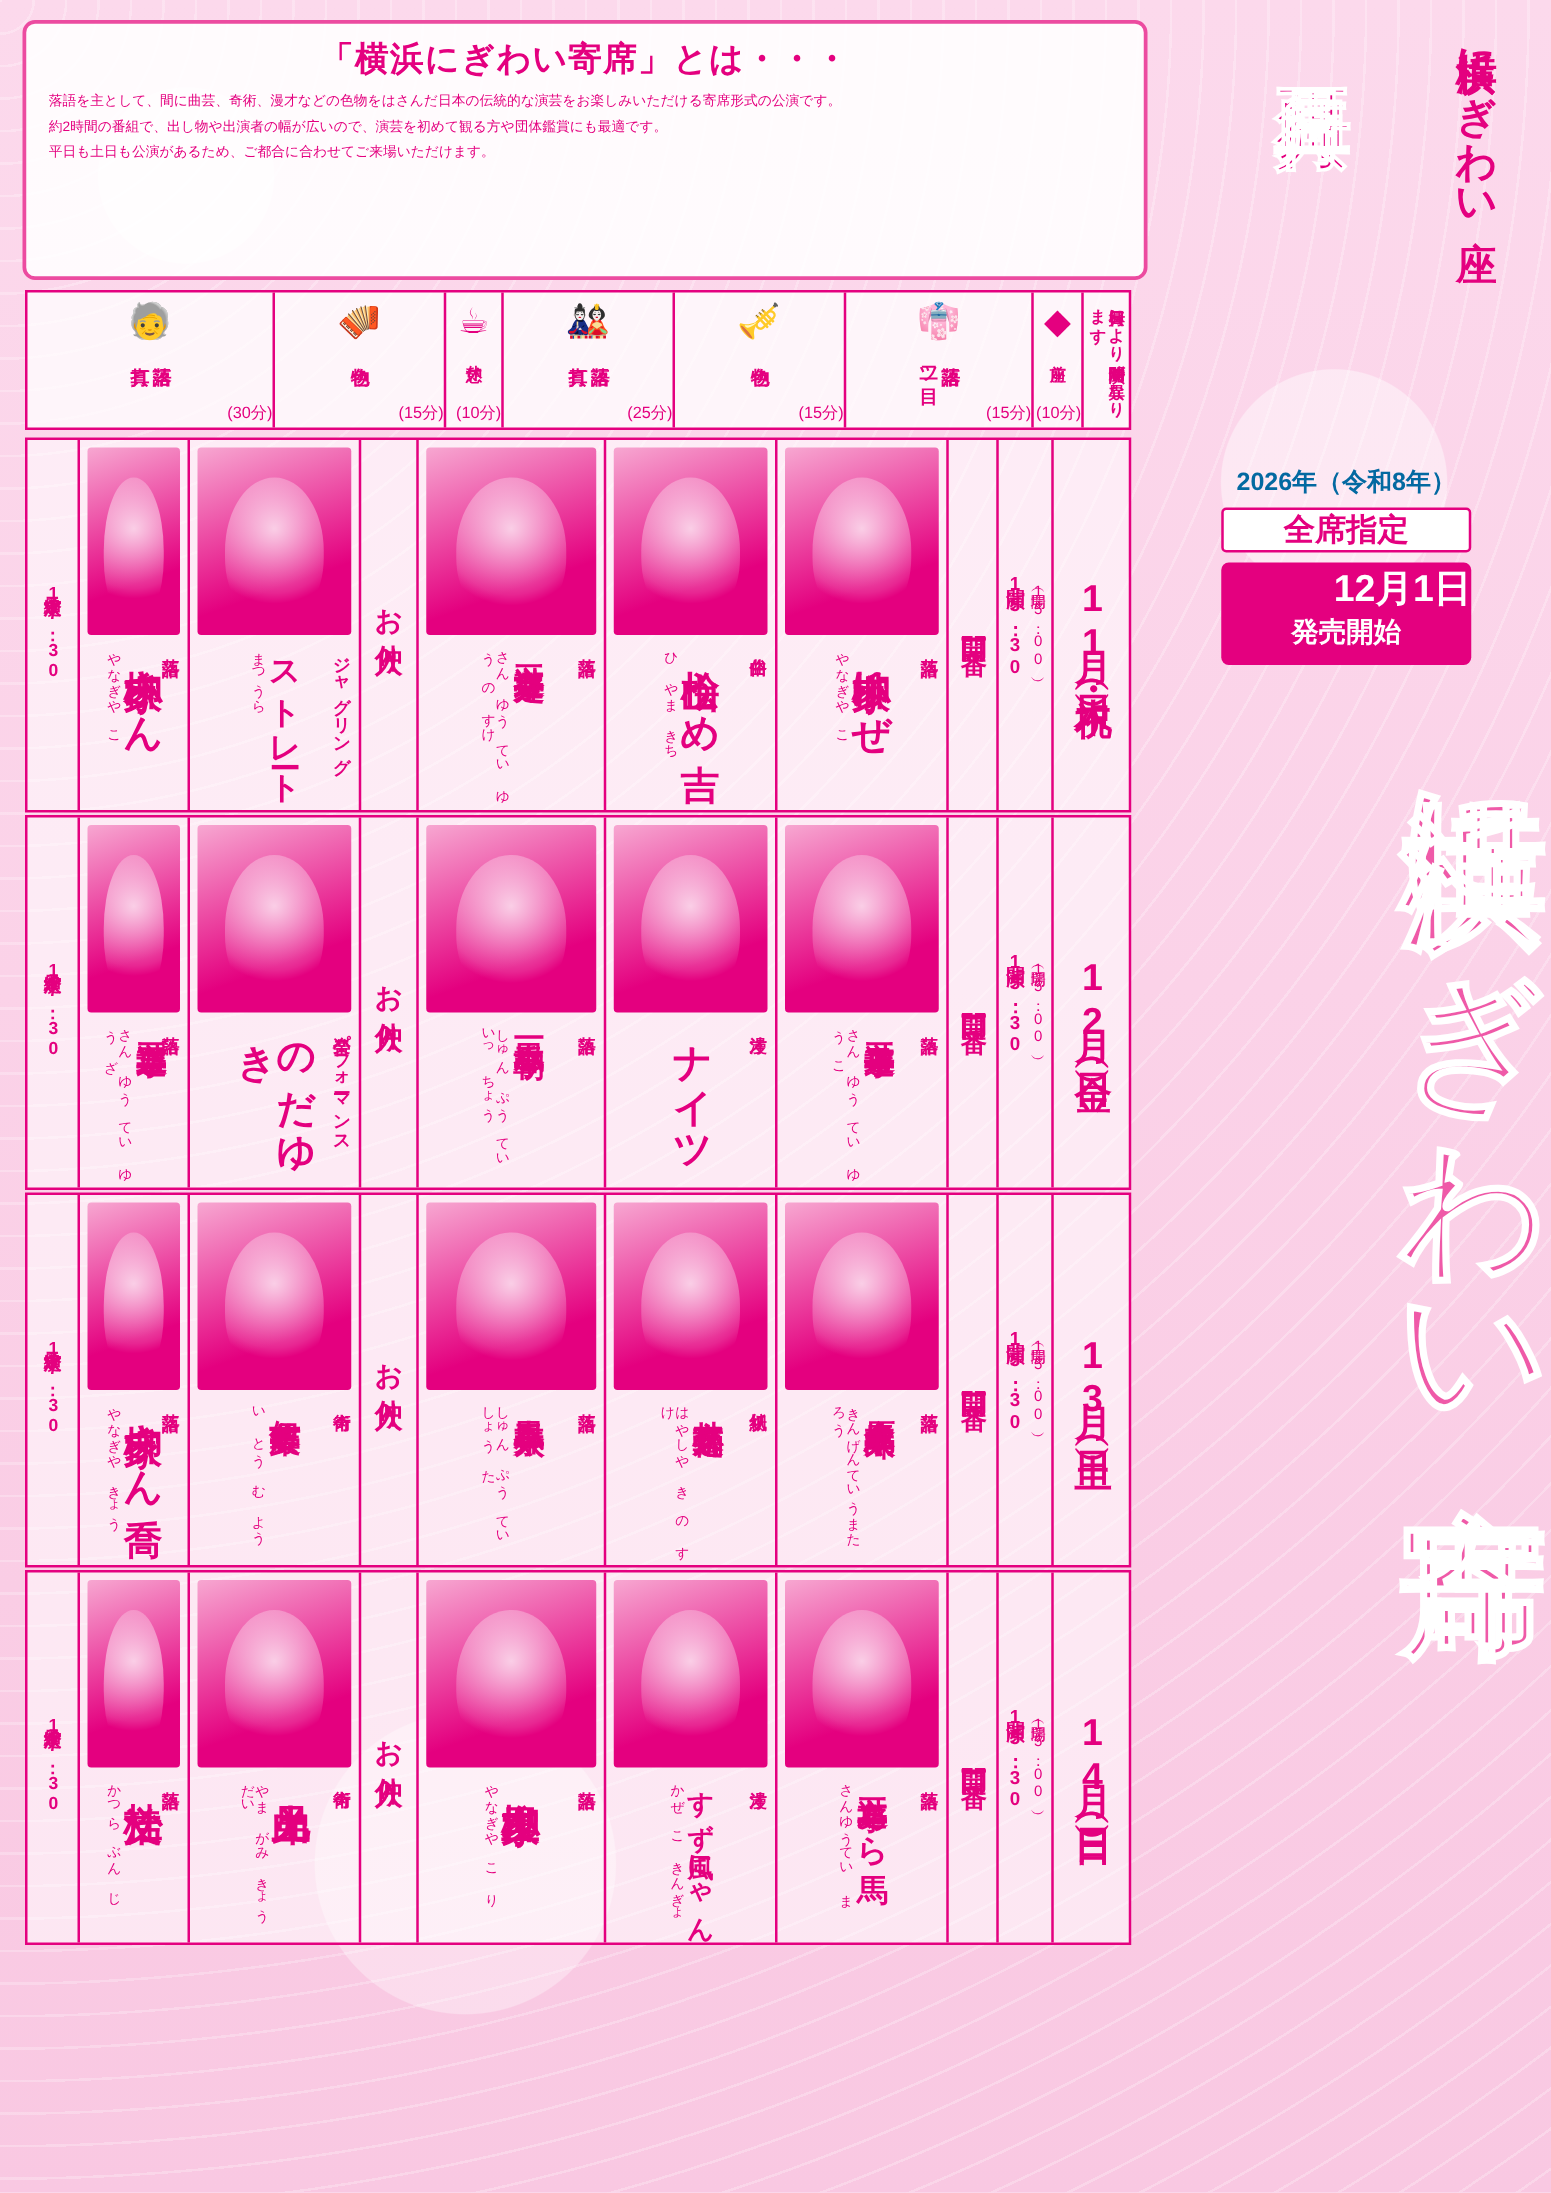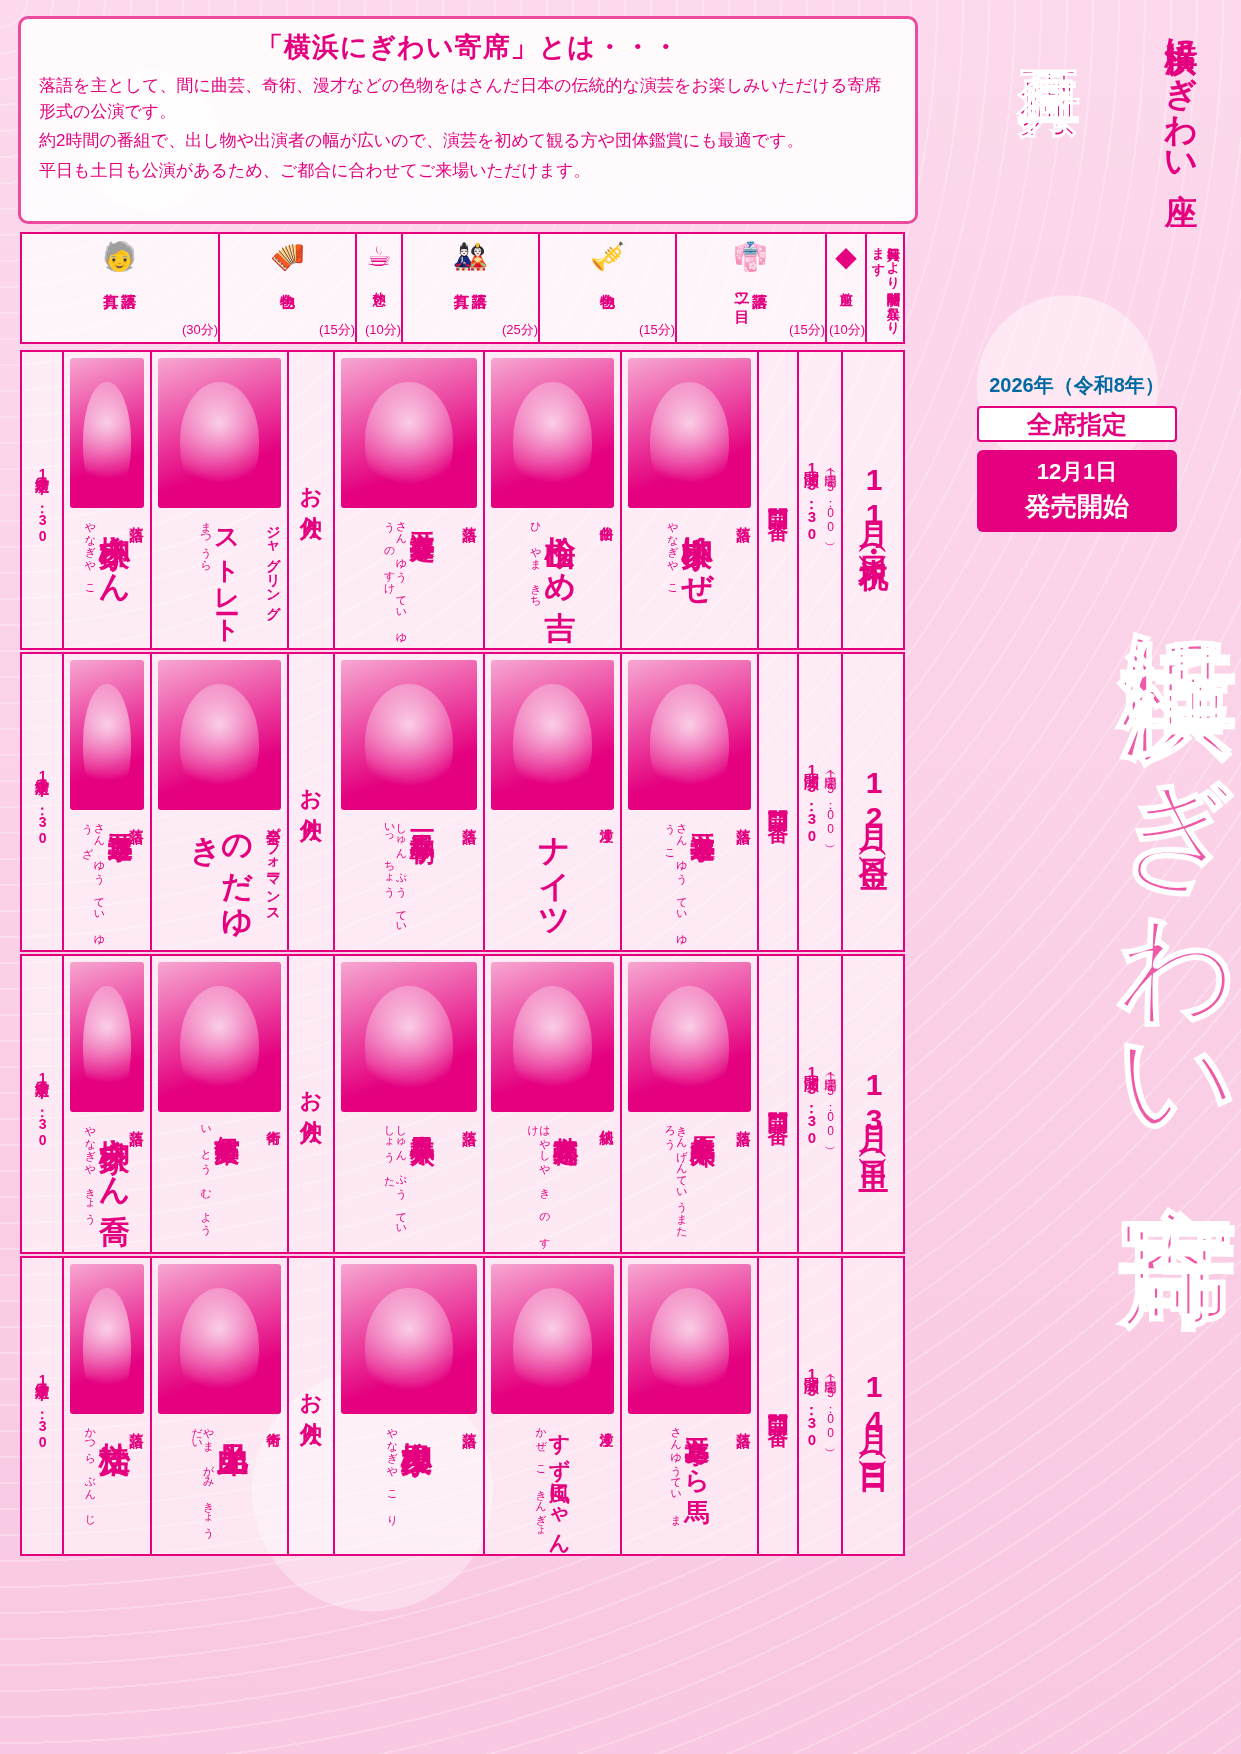--- a/index.html
+++ b/index.html
@@ -32,21 +32,21 @@
     position:absolute; left:18px; top:16px; width:900px; height:208px;
     background:rgba(255,255,255,.88);
     border:3px solid #ec4ba0; border-radius:10px;
     padding:8px 18px 10px 18px;
   }
   .intro h1{
     margin:2px 0 8px 0; text-align:center;
     font-size:27px; font-weight:bold; color:#e4007f; letter-spacing:1px;
   }
   .intro p{
-    margin:0 0 4px 0; font-size:17px; line-height:1.5; color:#e4007f;
+    margin:0 0 4px 0; font-size:11px; line-height:1.5; color:#e4007f;
   }
 
   
   .titlecol{ position:absolute; right:0; top:0; width:322px; height:1754px; }
   .kotobuki{
     position:absolute; right:6px; top:8px; width:300px; height:350px;
   }
   .shogatsu{
     position:absolute; right:150px; top:22px;
     font-size:62px; font-weight:bold; letter-spacing:2px;
@@ -64,22 +64,22 @@
   .allseat{
     position:absolute; right:64px; top:406px; width:200px; height:36px;
     border:2px solid #e4007f; background:#fff; border-radius:4px;
     font-size:25px; font-weight:bold; text-align:center; line-height:32px;
   }
   .onsale{
     position:absolute; right:64px; top:450px; width:200px; height:82px;
     background:#e4007f; color:#fff; border-radius:6px; text-align:center;
     font-weight:bold; padding-top:4px;
   }
-  .onsale .l1{ font-size:22px; line-height:36px;}
-  .onsale .l2{ font-size:26px; line-height:32px;}
+  .onsale .l1{ font-size:30px; line-height:36px;text-align:right;}
+  .onsale .l2{ font-size:22px; line-height:32px;}
   .bigtitle{
     position:absolute; right:2px; top:545px;
     font-size:118px; font-weight:bold; letter-spacing:4px;
     color:#ef5aa8;
     -webkit-text-stroke:2px #fff;
     line-height:1.02;
   }
   .orgs{
     position:absolute; right:12px; bottom:14px; width:300px; text-align:right;
     font-size:17px; font-weight:bold; line-height:1.5; color:#e4007f;

